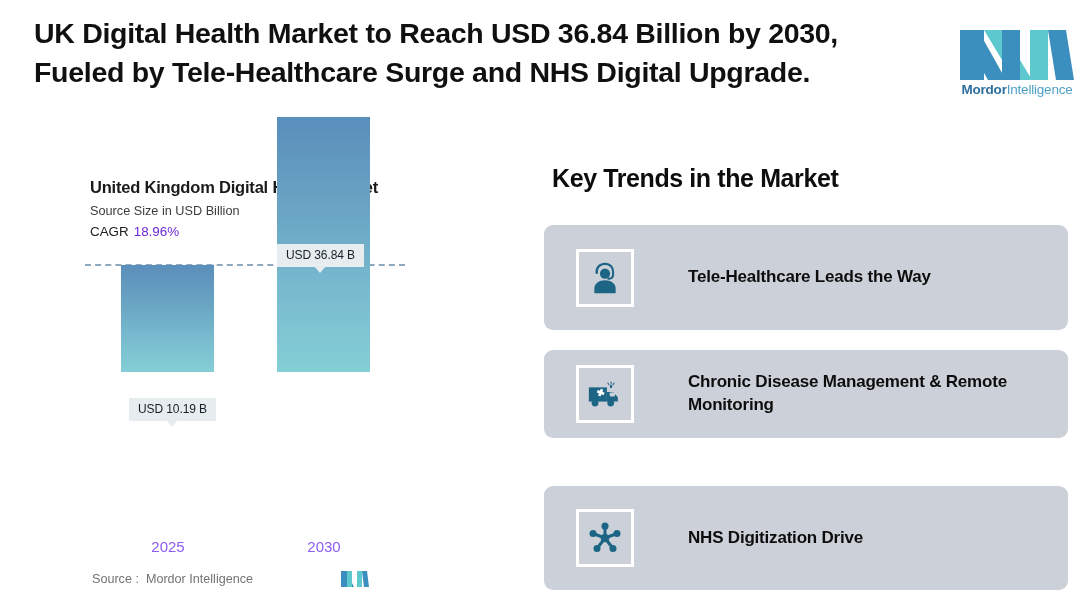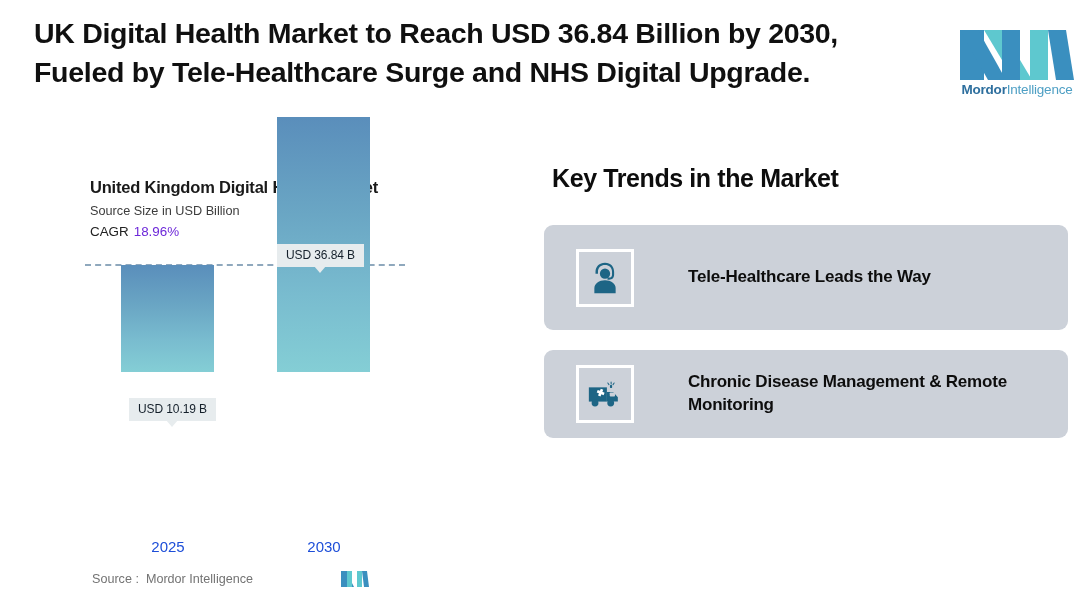--- a/index.html
+++ b/index.html
@@ -63,21 +63,21 @@
   }
   .badge::after {
     content: ""; position: absolute; left: 50%; bottom: -6px;
     margin-left: -6px; border-left: 6px solid transparent;
     border-right: 6px solid transparent; border-top: 7px solid #e7ecee;
   }
   .badge-a { left: 129px; top: 398px; }
   .badge-b { left: 277px; top: 244px; }
 
   .xtick {
-    position: absolute; top: 538px; font-size: 15px; color: #1d4ed8;
+    position: absolute; top: 538px; font-size: 15px; color: #8b5cf6;
     text-align: center; width: 120px;
   }
   .xtick-a { left: 108px; }
   .xtick-b { left: 264px; }
 
   .source {
     position: absolute; left: 92px; top: 572px;
     font-size: 12.6px; color: #737373;
   }
   .source-mark { position: absolute; left: 341px; top: 570px; width: 28px; height: 18px; }
@@ -178,14 +178,34 @@
         <circle cx="9.5" cy="29.5" r="3.6" fill="#1d6585"></circle>
         <circle cx="26" cy="29.5" r="3.6" fill="#1d6585"></circle>
         <path d="M11.2 16.6h2.5v-2.5h2.8v2.5h2.5v2.8h-2.5v2.5h-2.8v-2.5h-2.5z" fill="#ffffff" transform="rotate(22 13.9 19.1)"></path>
         <rect x="25.2" y="10.6" width="2.3" height="3" rx="0.6" fill="#1d6585"></rect>
         <path d="M23 8.4l1.2 1.8M26.4 7.4l0.1 2.1M29.6 8.4l-1.2 1.8" stroke="#1d6585" stroke-width="1.1" stroke-linecap="round" fill="none"></path>
       </svg>
     </div>
     <div class="card-label">Chronic Disease Management &amp; Remote Monitoring</div>
   </div>
 
+  <div class="card card-3">
+    <div class="icon-box">
+      <svg viewBox="0 0 40 40">
+        <g stroke="#1d6585" stroke-width="3.2" stroke-linecap="round">
+          <line x1="20" y1="20" x2="20" y2="8"></line>
+          <line x1="20" y1="20" x2="8" y2="15.5"></line>
+          <line x1="20" y1="20" x2="32" y2="15.5"></line>
+          <line x1="20" y1="20" x2="12" y2="30.5"></line>
+          <line x1="20" y1="20" x2="28" y2="30.5"></line>
+        </g>
+        <circle cx="20" cy="20" r="4.6" fill="#1d6585"></circle>
+        <circle cx="20" cy="7.5" r="3.7" fill="#1d6585"></circle>
+        <circle cx="7.4" cy="15.3" r="3.7" fill="#1d6585"></circle>
+        <circle cx="32.6" cy="15.3" r="3.7" fill="#1d6585"></circle>
+        <circle cx="11.6" cy="31" r="3.7" fill="#1d6585"></circle>
+        <circle cx="28.4" cy="31" r="3.7" fill="#1d6585"></circle>
+      </svg>
+    </div>
+    <div class="card-label">NHS Digitization Drive</div>
+  </div>
 
 </div>
 
 </body></html>

